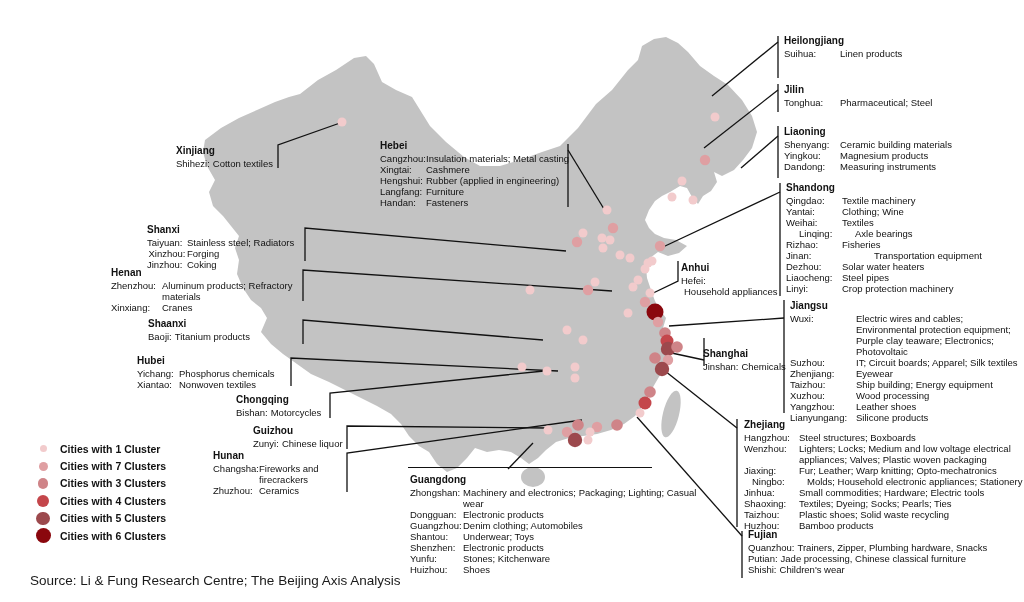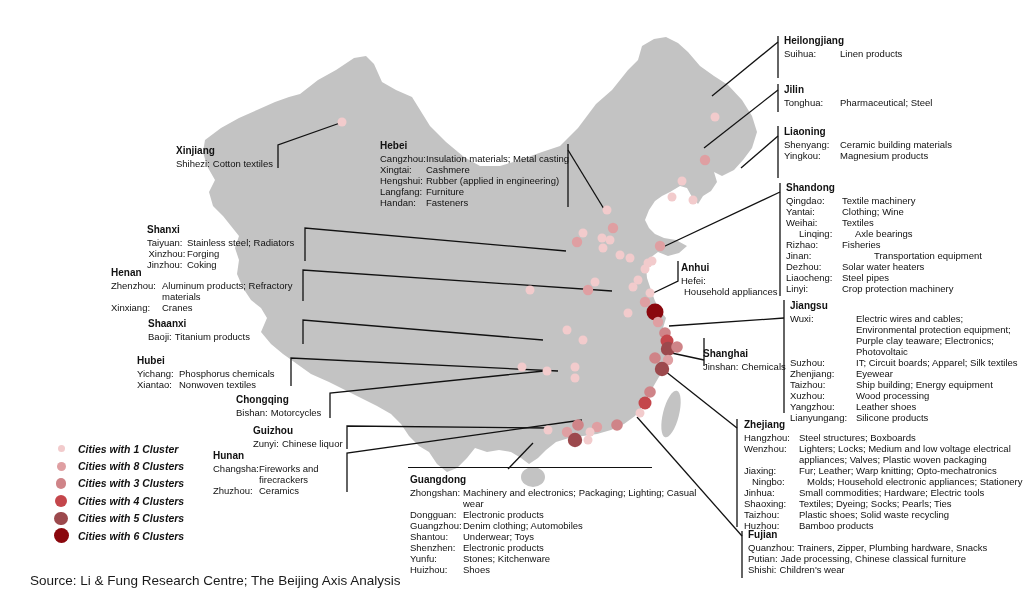--- a/index.html
+++ b/index.html
@@ -157,20 +157,24 @@
       <div class="province" style="left: 784px; top: 126px; width: 235px;">
         <div class="pname">Liaoning</div>
         <div class="prow">
           <span class="pcity" style="width: 56px;">Shenyang:</span>
           <span class="pprod" style="flex: 1 1 0%;">Ceramic building materials</span>
         </div>
         <div class="prow">
           <span class="pcity" style="width: 56px;">Yingkou:</span>
           <span class="pprod" style="flex: 1 1 0%;">Magnesium products</span>
         </div>
+        <div class="prow">
+          <span class="pcity" style="width: 56px;">Dandong:</span>
+          <span class="pprod" style="flex: 1 1 0%;">Measuring instruments</span>
+        </div>
       </div>
       <div class="province" style="left: 786px; top: 182px; width: 232px;">
         <div class="pname">Shandong</div>
         <div class="prow">
           <span class="pcity" style="width: 56px;">Qingdao:</span>
           <span class="pprod" style="flex: 1 1 0%;">Textile machinery</span>
         </div>
         <div class="prow">
           <span class="pcity" style="width: 56px;">Yantai:</span>
           <span class="pprod" style="flex: 1 1 0%;">Clothing; Wine</span>
@@ -428,32 +432,32 @@
           <span class="pcity" style="width: 53px;">Yunfu:</span>
           <span class="pprod" style="width: 238px;">Stones; Kitchenware</span>
         </div>
         <div class="prow">
           <span class="pcity" style="width: 53px;">Huizhou:</span>
           <span class="pprod" style="width: 238px;">Shoes</span>
         </div>
       </div>
     </div>
 
-  <div id="legend" style="left:52px;top:440px;font-style:italic;">
+  <div id="legend" style="left:34px;top:440px;">
       <div class="legend-row">
         <span style="width: 18px; display: inline-flex; justify-content: center;">
           <span class="legend-dot" style="width: 7px; height: 7px; background: rgb(242, 203, 204);"></span>
         </span>
         <span class="legend-label">Cities with 1 Cluster</span>
       </div>
       <div class="legend-row">
         <span style="width: 18px; display: inline-flex; justify-content: center;">
           <span class="legend-dot" style="width: 9px; height: 9px; background: rgb(223, 159, 162);"></span>
         </span>
-        <span class="legend-label">Cities with 8 Clusters</span>
+        <span class="legend-label">Cities with 7 Clusters</span>
       </div>
       <div class="legend-row">
         <span style="width: 18px; display: inline-flex; justify-content: center;">
           <span class="legend-dot" style="width: 10.5px; height: 10.5px; background: rgb(207, 132, 136);"></span>
         </span>
         <span class="legend-label">Cities with 3 Clusters</span>
       </div>
       <div class="legend-row">
         <span style="width: 18px; display: inline-flex; justify-content: center;">
           <span class="legend-dot" style="width: 12px; height: 12px; background: rgb(196, 70, 75);"></span>

